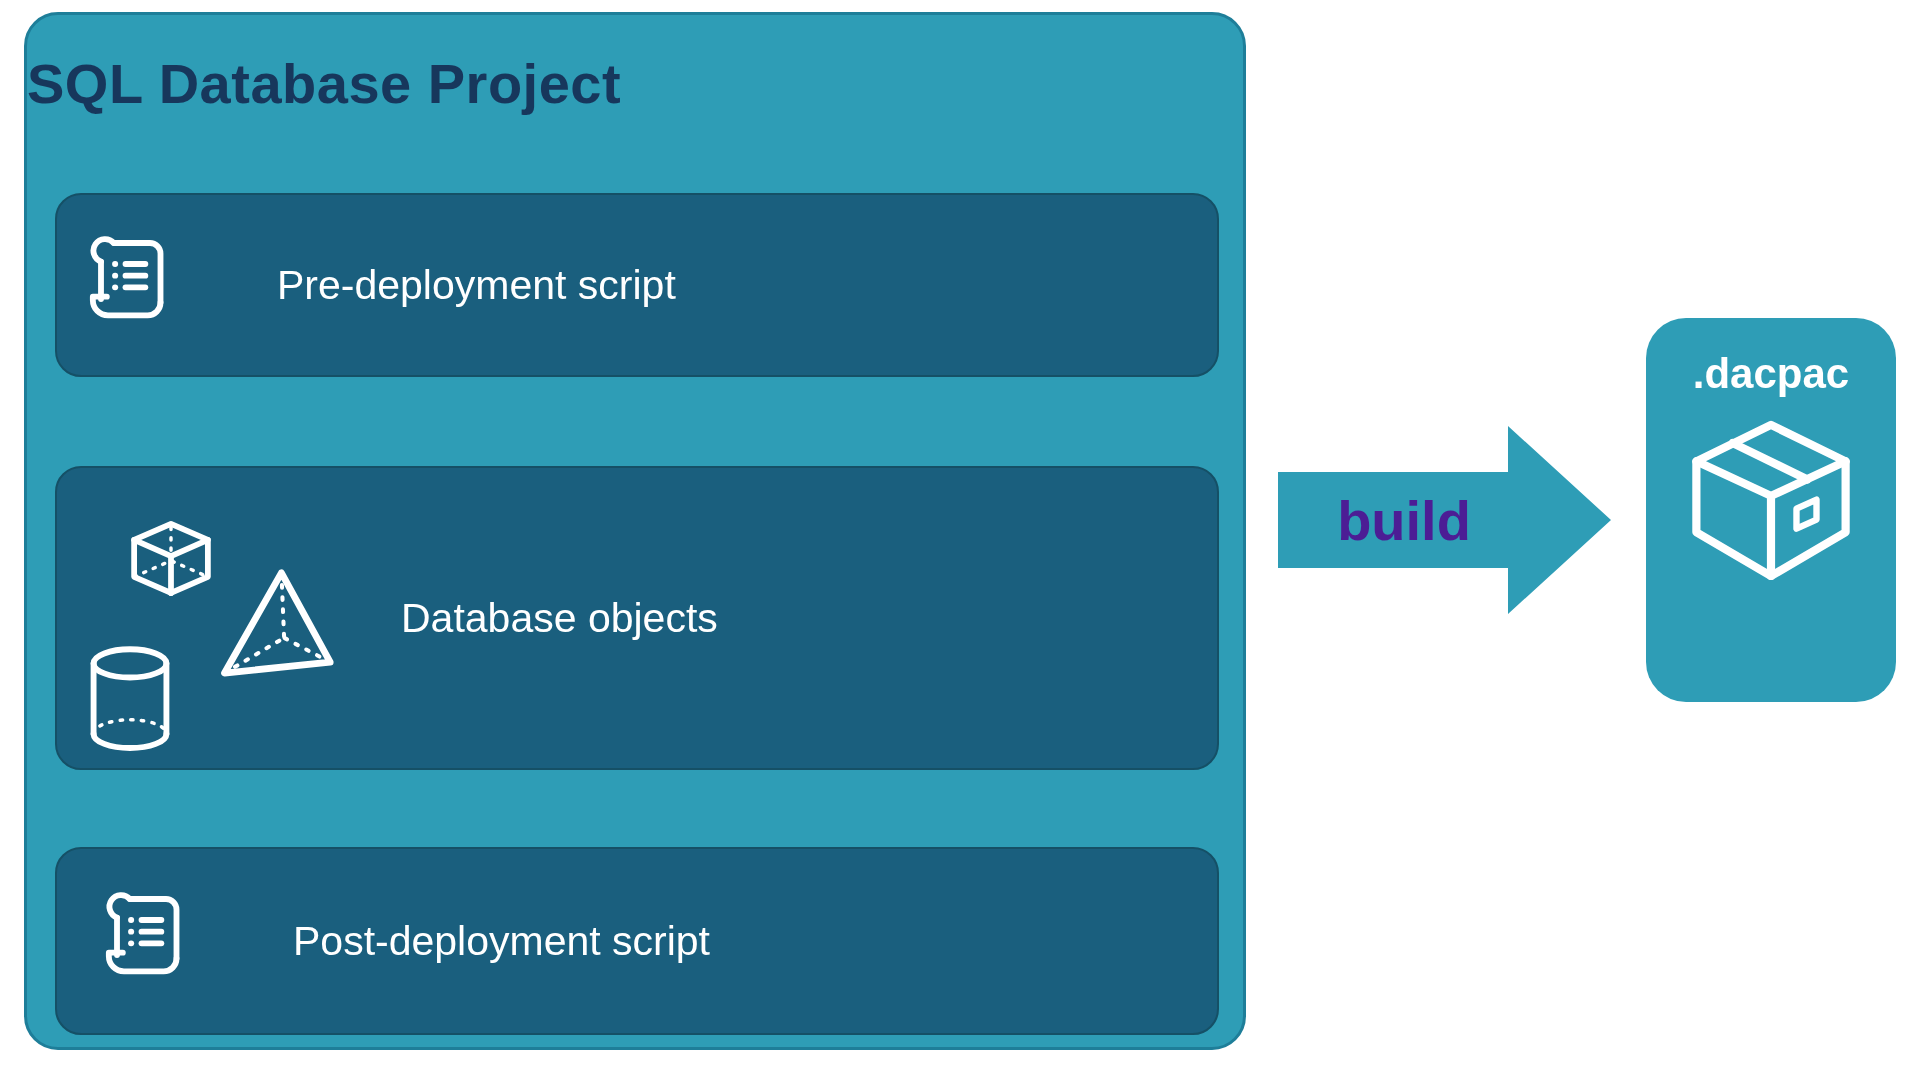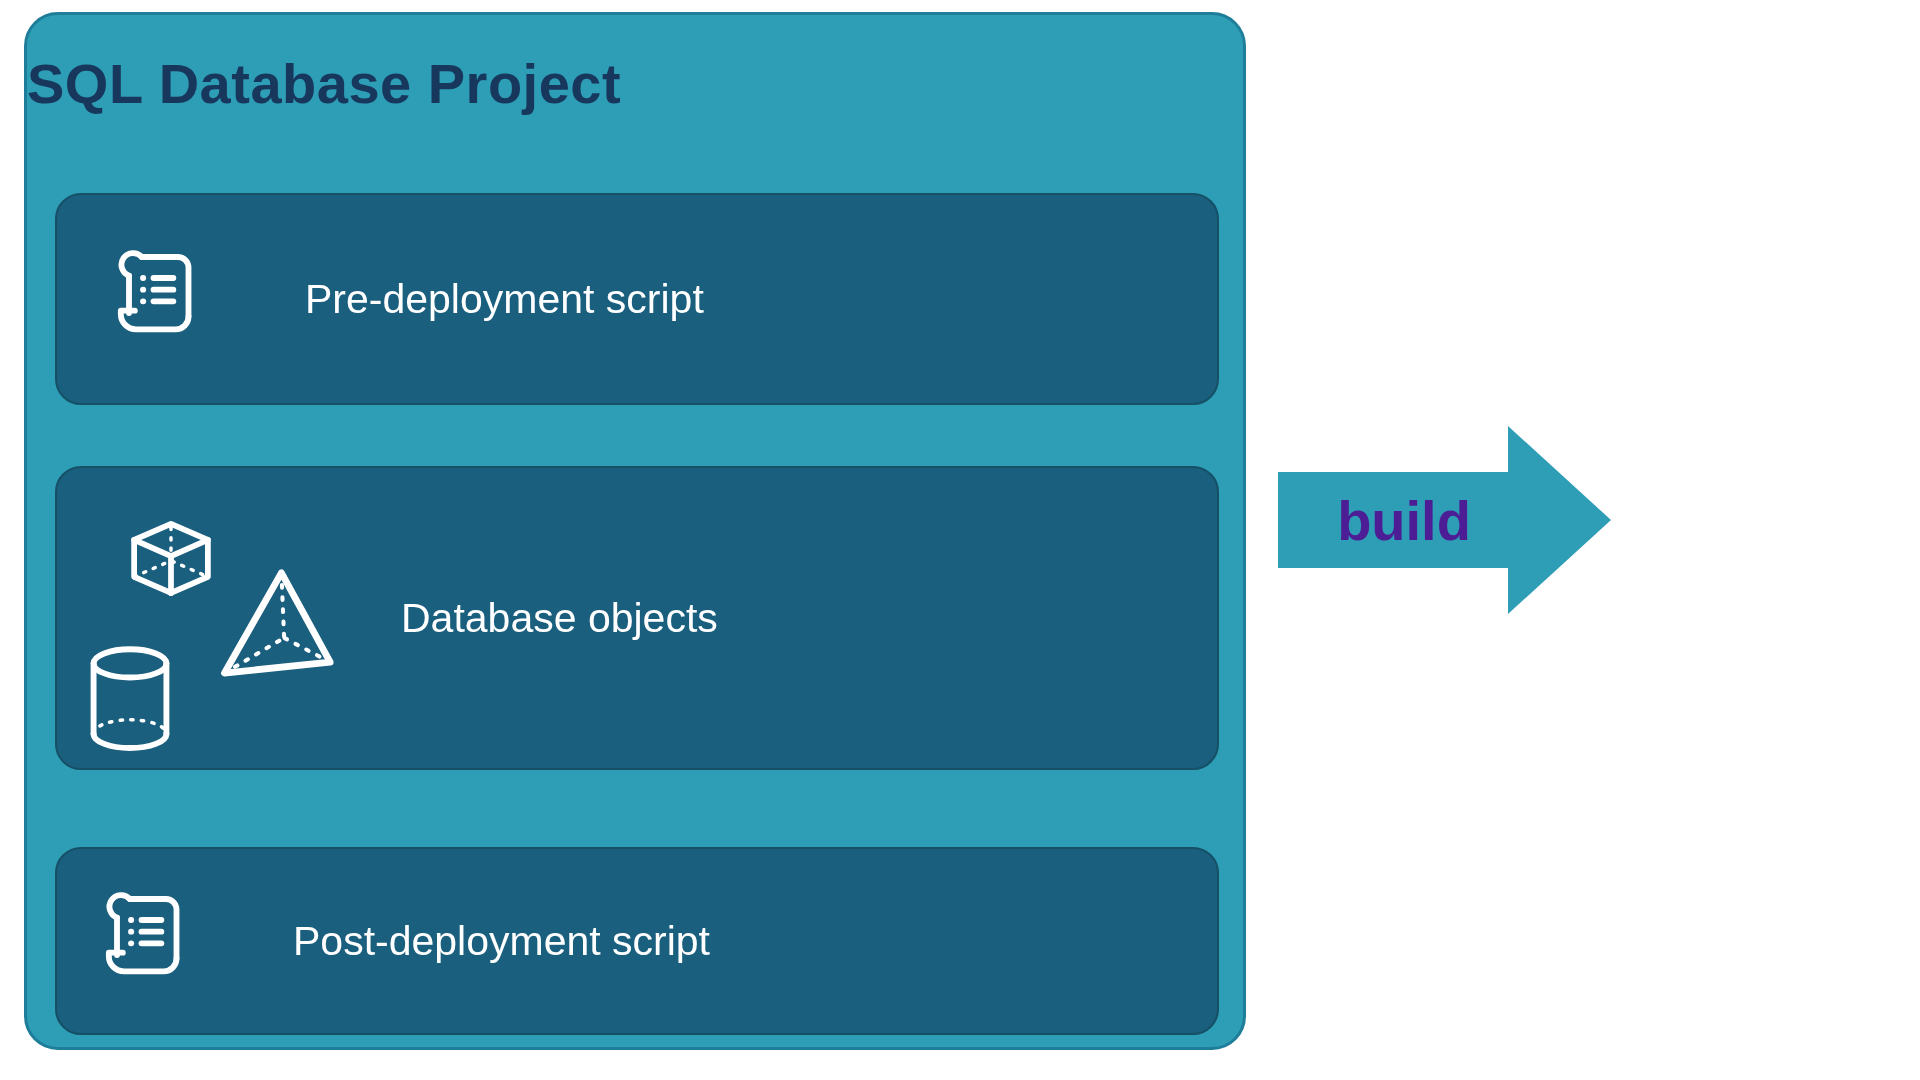--- a/index.html
+++ b/index.html
@@ -16,21 +16,21 @@
   .project-title{
     position:absolute;top:36px;left:0;width:100%;text-align:left;
     font-size:56px;font-weight:700;color:#17375C;letter-spacing:.5px;
   }
   
   .panel{
     position:absolute;left:28px;width:1164px;
     background:#1A5F7E;border:2px solid #155066;border-radius:26px;
     box-sizing:border-box;display:flex;align-items:center;color:#FFFFFF;
   }
-  .panel.pre{top:178px;height:212px;padding-left:44px;}
+  .panel.pre{top:178px;height:184px;padding-left:16px;}
   .panel.objects{top:414px;height:304px;margin-top:37px;}
   .panel.post{top:800px;height:188px;padding-left:32px;margin-top:32px;}
   .panel-label{font-size:41px;font-weight:400;color:#FFFFFF;}
   .panel.pre .panel-label,.panel.post .panel-label{margin-left:92px;}
   .scroll-icon-box{width:112px;height:118px;flex:0 0 auto;}
   
   .obj-icons{position:absolute;left:0;top:0;width:330px;height:100%;}
   .obj-cube{position:absolute;left:58px;top:42px;width:112px;height:106px;}
   .obj-pyramid{position:absolute;left:152px;top:94px;width:134px;height:130px;}
   .obj-cyl{position:absolute;left:26px;top:174px;width:94px;height:118px;}
@@ -139,14 +139,26 @@
     </div>
   </div>
 
   <div class="arrow-wrap">
     <svg viewBox="0 0 338 192">
       <polygon points="0,48 230,48 230,2 333,96 230,190 230,144 0,144" fill="#2E9DB6"></polygon>
     </svg>
     <div class="arrow-label">build</div>
   </div>
 
+  <div class="dacpac">
+    <div class="dacpac-label">.dacpac</div>
+    <span class="dacpac-icon-box">
+      <svg viewBox="0 0 100 100" fill="none" stroke="#FFFFFF" stroke-width="4.5" stroke-linecap="round" stroke-linejoin="round">
+        <path d="M50 6 L91 26 V65 L50 89 L9 65 V26 Z"></path>
+        <path d="M9 26 L50 45 L91 26"></path>
+        <path d="M50 45 V89"></path>
+        <path d="M29 16 L70 36"></path>
+        <path d="M64 52 l11 -5 v11 l-11 5 z" stroke-width="3.5"></path>
+      </svg>
+    </span>
+  </div>
 
 </div>
 
 </body></html>

